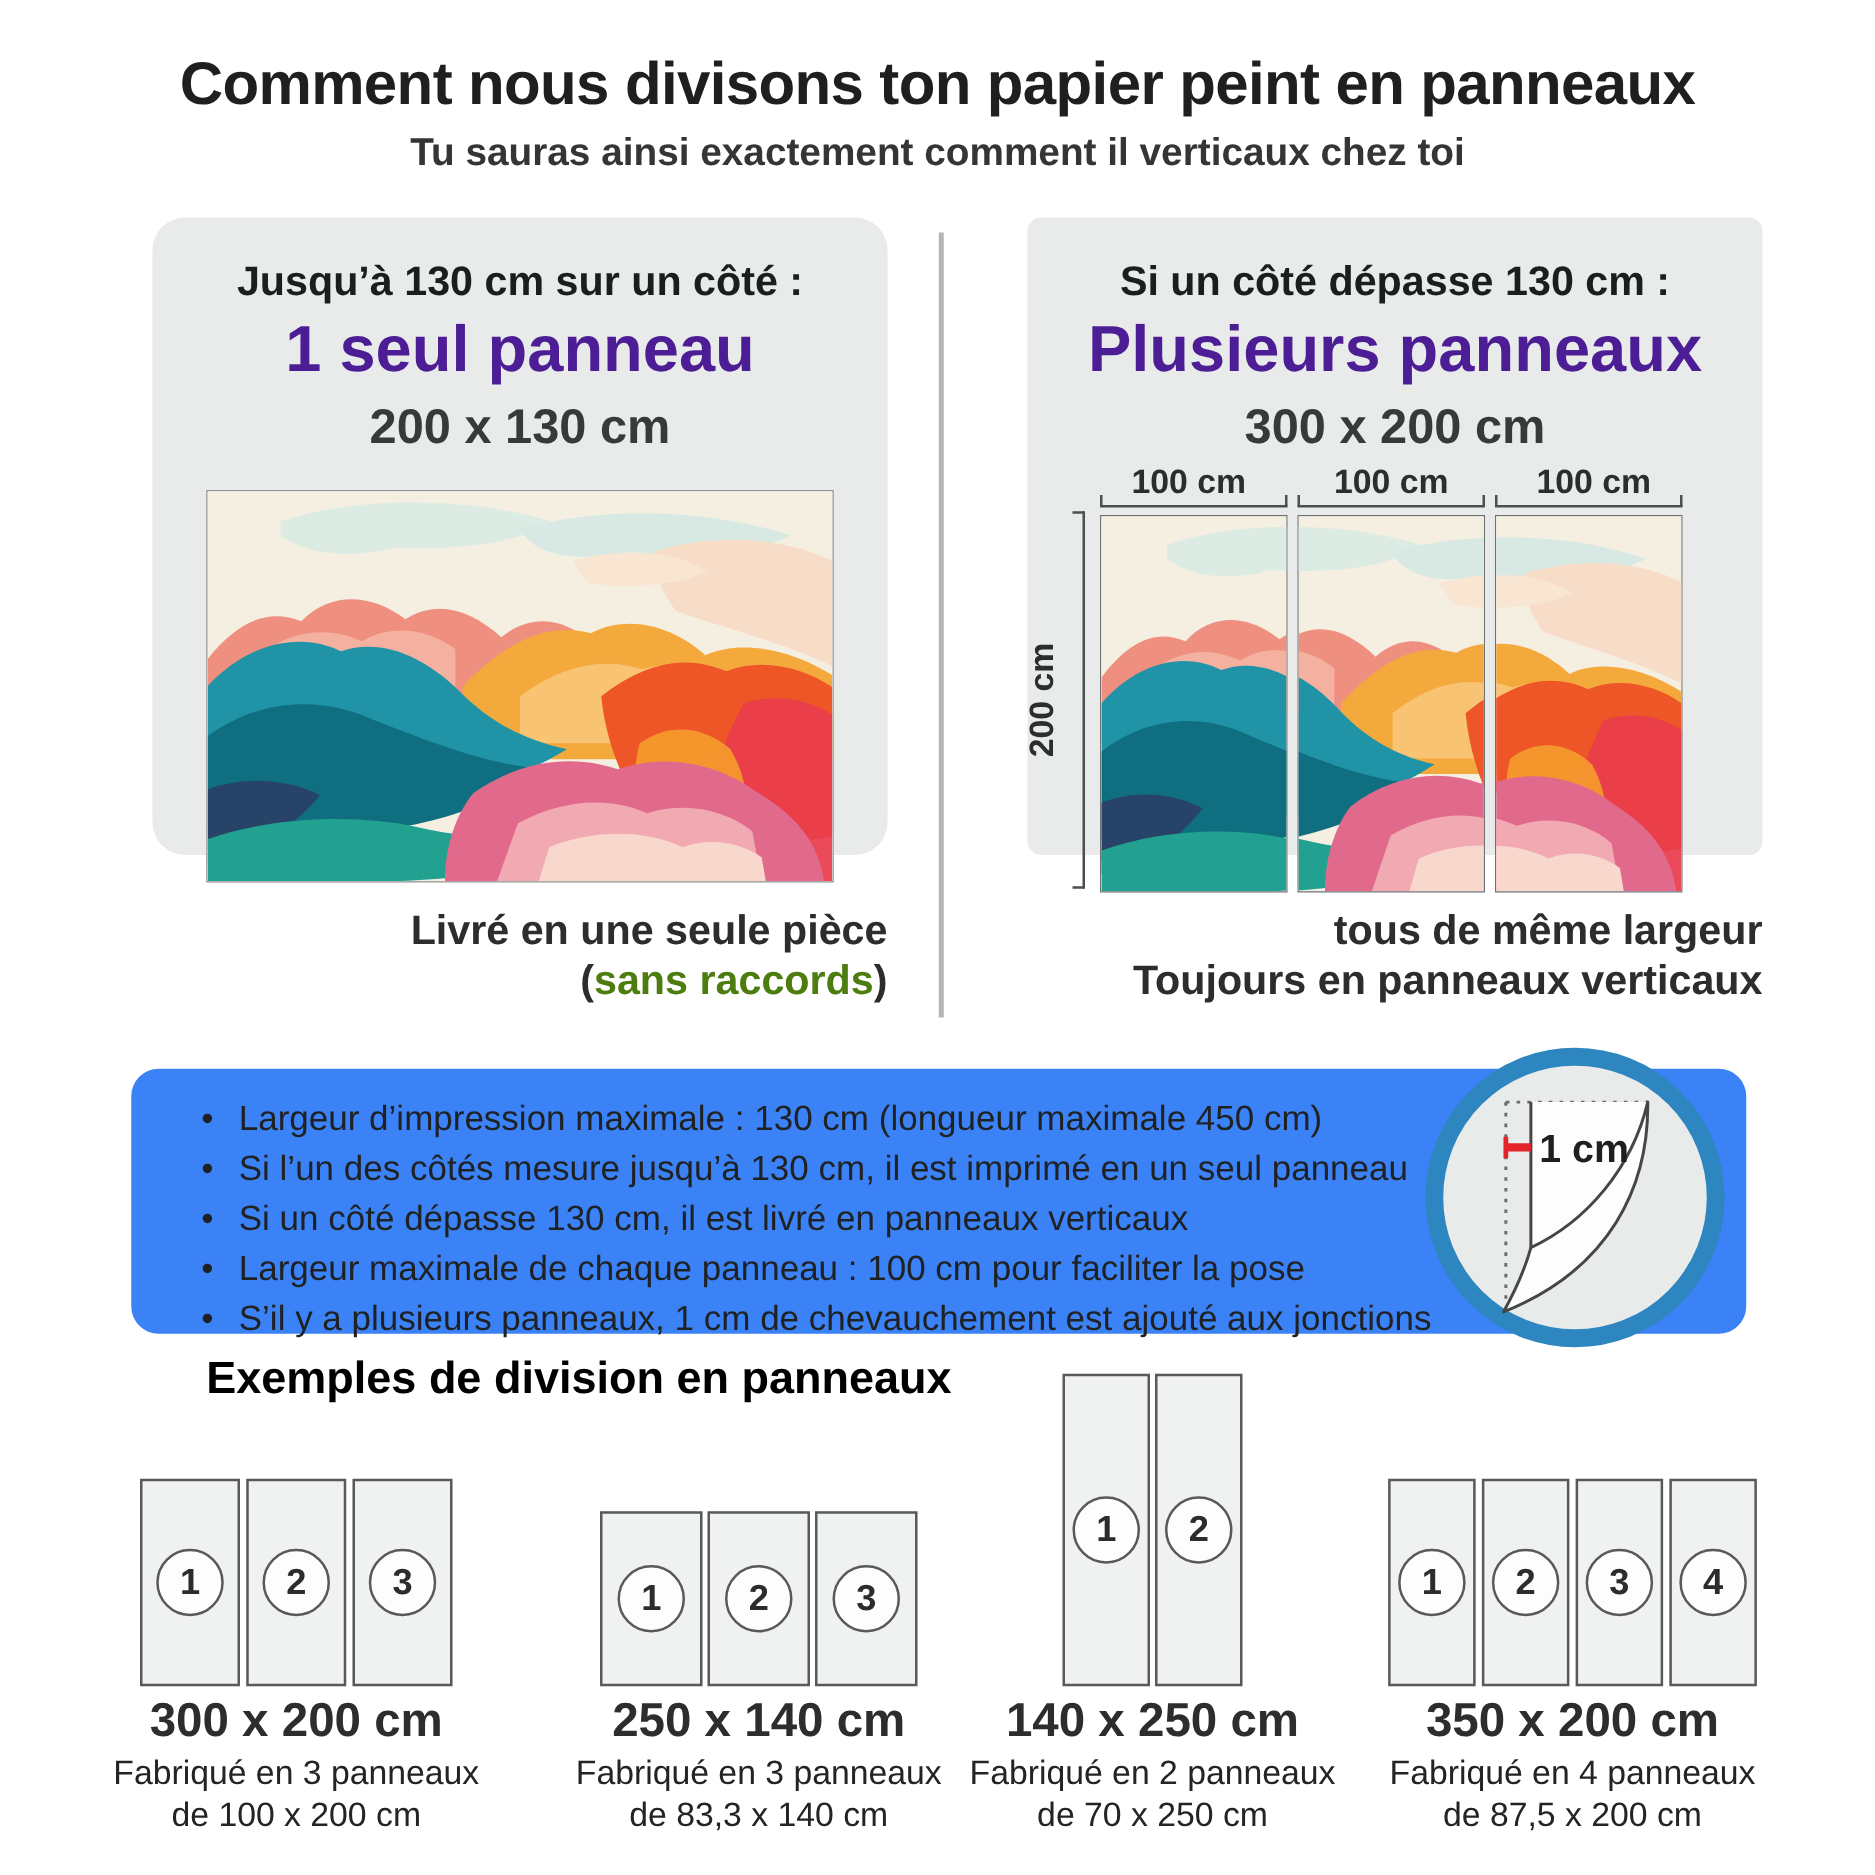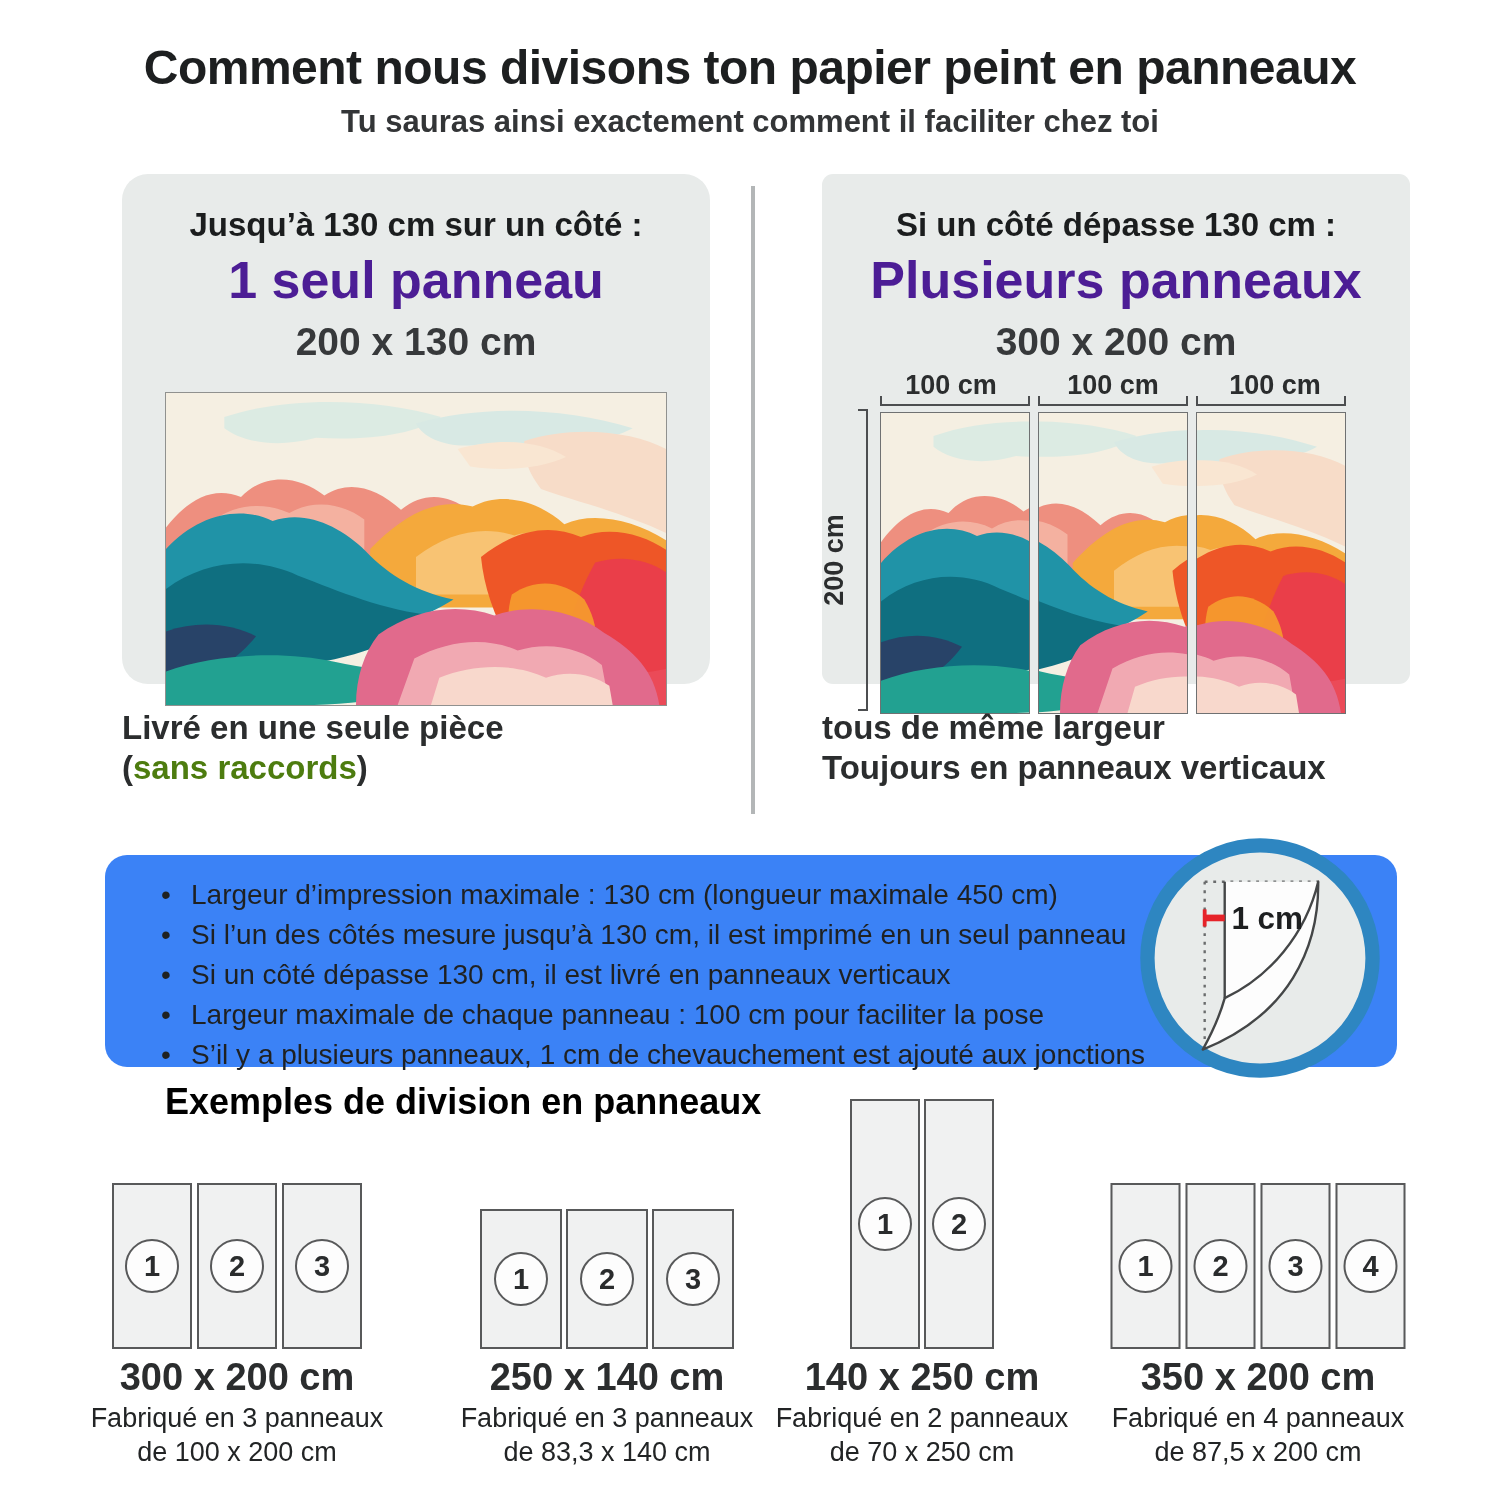--- a/index.html
+++ b/index.html
@@ -19,21 +19,21 @@
   .card-right { left:822px;border-radius:11px; }
   .cards-divider { position:absolute; left:751px; top:186px; width:4px; height:628px;
                    background:#b3b6b7; }
 
   .card-condition { position:absolute; top:32px; width:100%; text-align:center;
                     font-size:33px; font-weight:bold; color:#1b1d1e; }
   .card-headline  { position:absolute; top:76px; width:100%; text-align:center;
                     font-size:52px; font-weight:bold; color:#4c1d95; }
   .card-dims      { position:absolute; top:146px; width:100%; text-align:center;
                     font-size:39px; font-weight:bold; color:#37393b; }
-  .card-footer    { position:absolute; top:534px; width:100%; text-align:left;
+  .card-footer    { position:absolute; top:550px; width:100%; text-align:right;
                     font-size:33px; font-weight:bold; color:#2b2d2e; line-height:40px; }
   .card-footer .blue { color:#4d7c0f; }
 
   
   .art-frame { position:absolute; top:218px; left:43px; width:502px; height:314px;
                border:1px solid #90918f; background:#fff; overflow:hidden; }
   .art-frame svg { display:block; width:100%; height:100%; }
 
   
   .dims { position:absolute; left:58px; top:196px; width:466px; height:340px; }
@@ -115,21 +115,21 @@
       <path d="M255,302 C298,270 348,262 394,278 C440,262 490,272 526,300 C562,322 586,348 592,390 L228,390 C228,356 238,324 255,302 Z" fill="#e16a8c"></path>
       <path d="M298,332 C340,308 386,305 422,322 C458,310 497,318 523,340 L532,390 L278,390 Z" fill="#f2afb5" opacity="0.92"></path>
       <path d="M328,356 C370,338 420,338 456,356 C482,346 512,351 532,366 L536,390 L318,390 Z" fill="#f8d8cc"></path>
     </symbol>
   </defs>
 </svg>
 
 <div class="page">
 
   <div class="title">Comment nous divisons ton papier peint en panneaux</div>
-  <div class="subtitle">Tu sauras ainsi exactement comment il faciliter chez toi</div>
+  <div class="subtitle">Tu sauras ainsi exactement comment il verticaux chez toi</div>
 
   <div class="card card-left">
     <div class="card-condition">Jusqu’à 130 cm sur un côté :</div>
     <div class="card-headline">1 seul panneau</div>
     <div class="card-dims">200 x 130 cm</div>
     <div class="art-frame">
       <svg viewBox="0 0 600 390" preserveAspectRatio="none">
           <use href="#watercolor"></use>
         </svg>
     </div>

